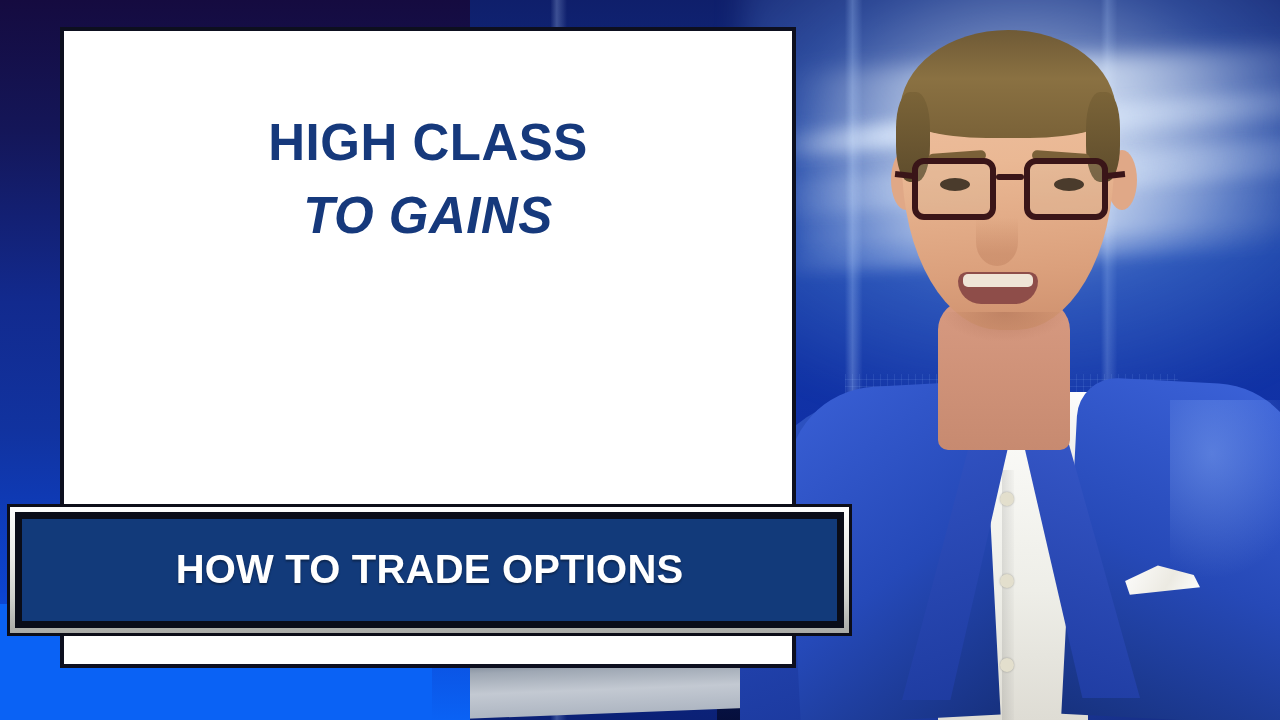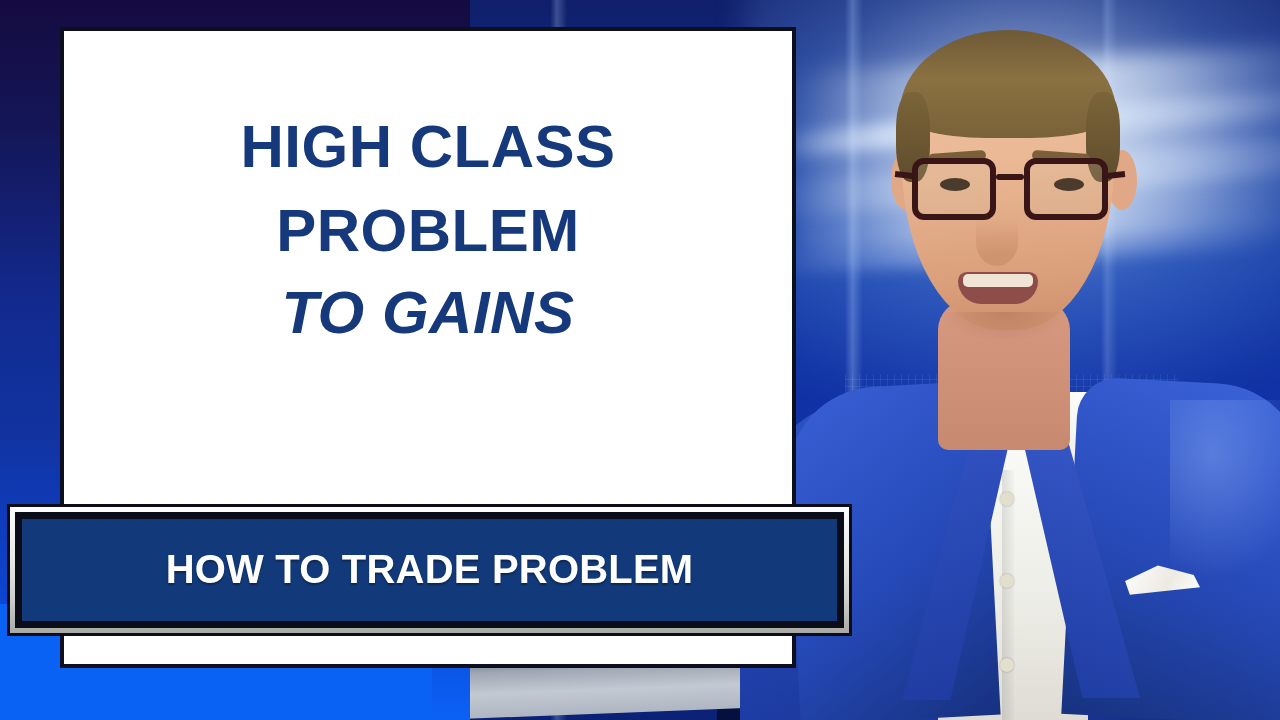--- a/index.html
+++ b/index.html
@@ -209,21 +209,21 @@
   .title-card{
     position:absolute;left:60px;top:27px;width:736px;height:641px;
     background:#ffffff;
     border:4px solid #0d0f1f;
   }
   .title-text{
     position:absolute;left:0;right:0;top:86px;
     text-align:center;
     color:#16397c;
     font-weight:700;
-    font-size:60px;
+    font-size:51px;
     line-height:1.00;
     letter-spacing:0.5px;
     font-stretch:condensed;
     padding:0 18px;
   }
   .title-text .ln{display:block;}
   .title-text .ln2{margin-top:24px;}
   .title-text .ln3{margin-top:22px;font-style:italic;}
 
   
@@ -310,26 +310,25 @@
     </div>
     <div class="mouth">
       <div class="teeth"></div>
     </div>
     <div class="chin-shadow"></div>
   </div>
 
   <div class="title-card">
     <div class="title-text">
       <span class="ln ln1">HIGH CLASS</span>
-      <span class="ln ln2">PROBLEM</span>
       <span class="ln ln3">TO GAINS</span>
     </div>
   </div>
 
   <div class="banner">
     <div class="banner-inner">
       <div class="banner-text">
-        <span class="bln">HOW TO TRADE PROBLEM</span>
+        <span class="bln">HOW TO TRADE OPTIONS</span>
       </div>
     </div>
   </div>
 
 </div>
 
 </body></html>

